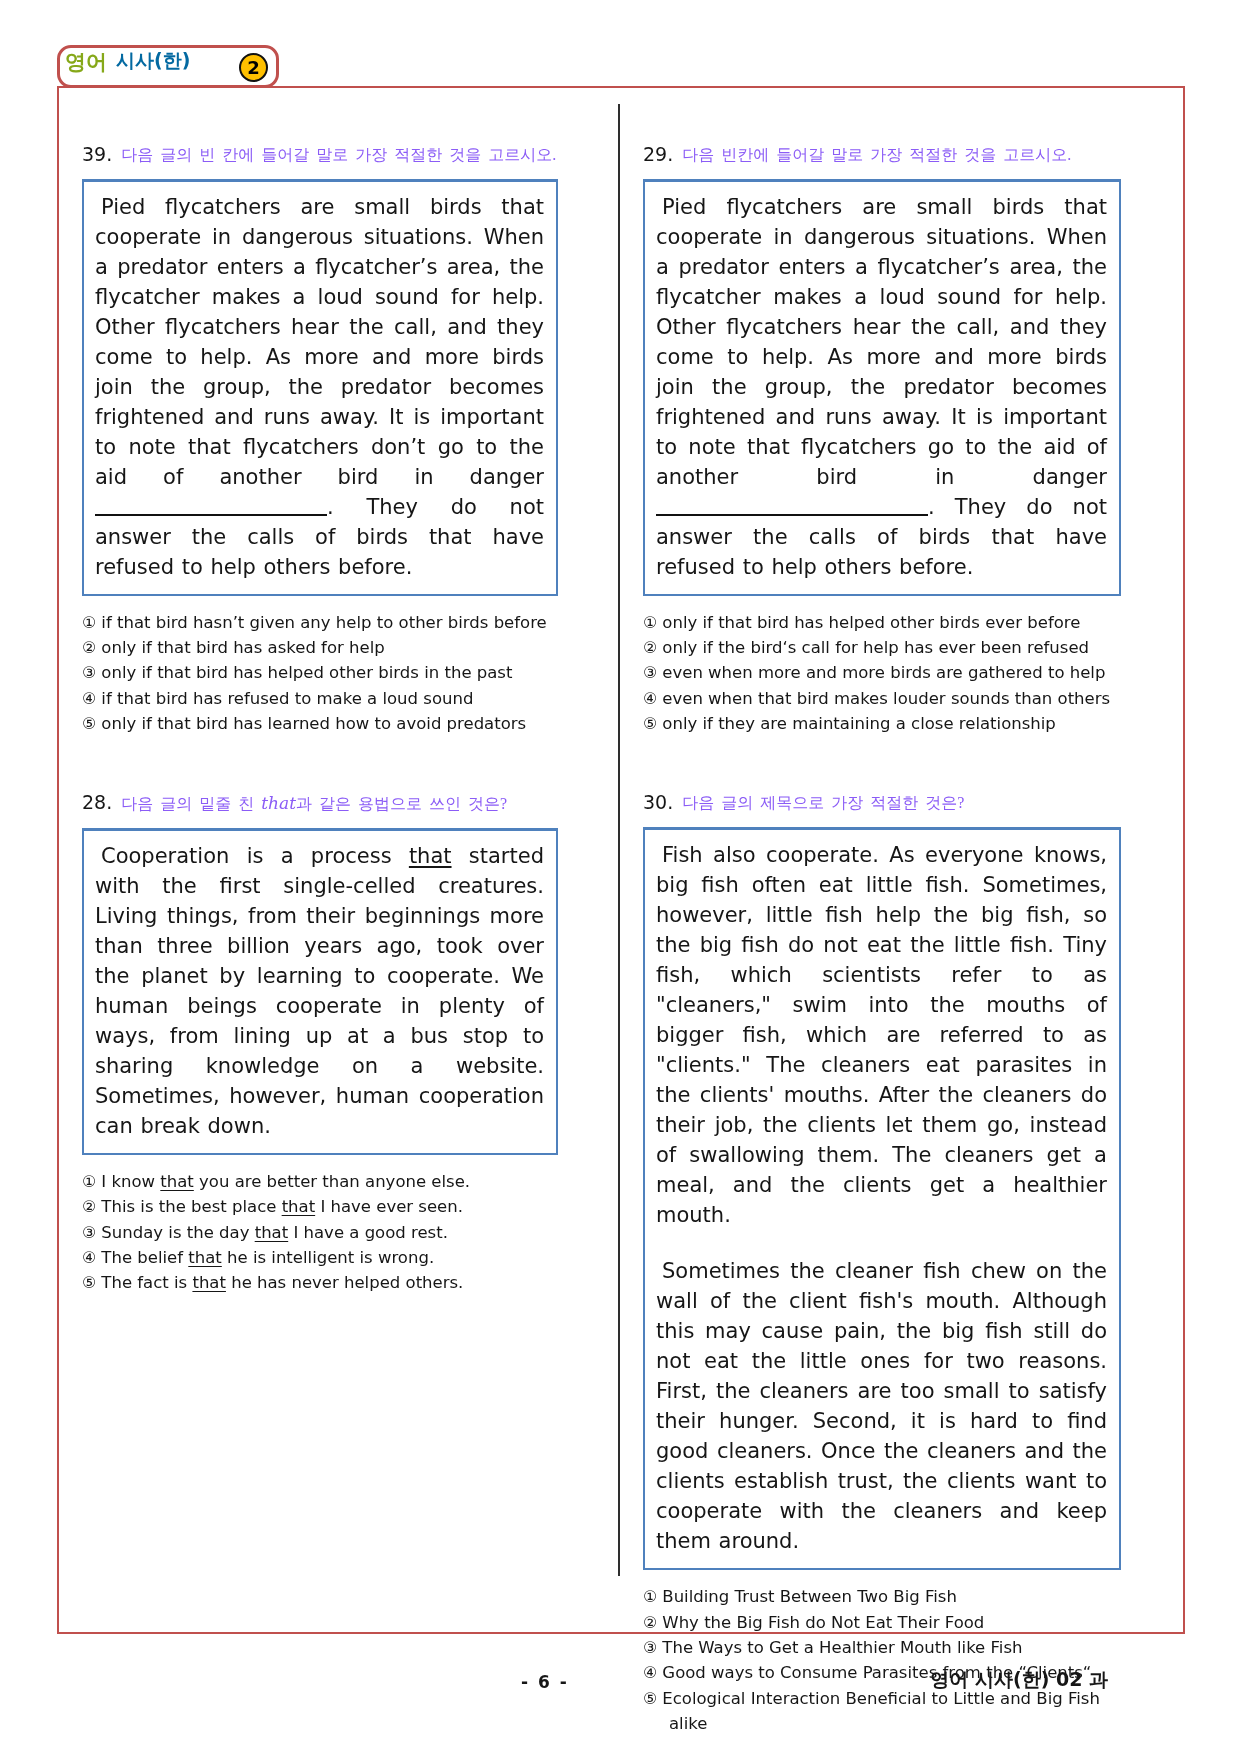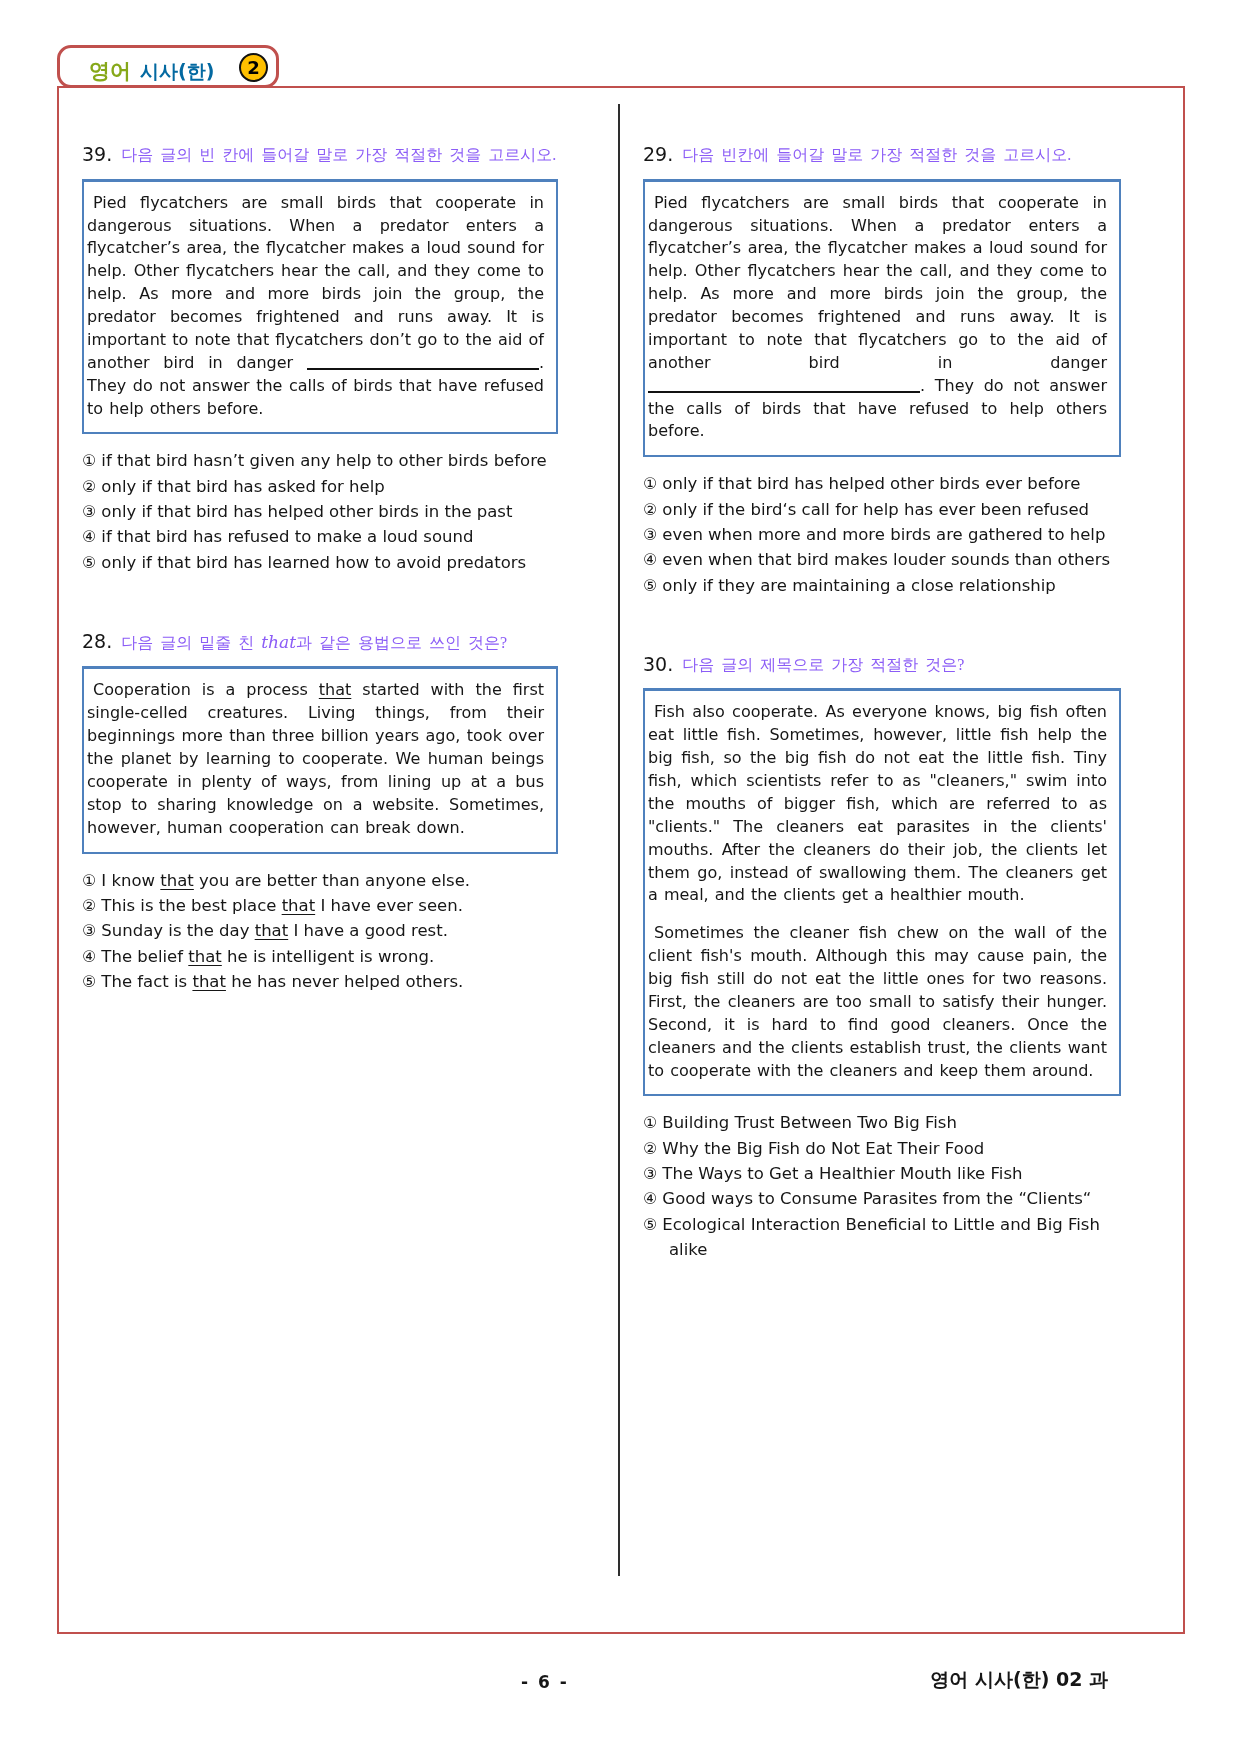--- a/index.html
+++ b/index.html
@@ -7,21 +7,21 @@
   body {
     width:1240px; height:1752px; position:relative;
     font-family:"DejaVu Sans","Liberation Sans",sans-serif;
     color:#161616;
   }
 
   
   .header-tab {
     position:absolute; left:57px; top:45px; width:222px; height:43px;
     background:#fff; border:3px solid #c0504d; border-radius:14px;
-    z-index:3; display:flex; align-items:flex-end; padding-left:29px;
+    z-index:3; display:flex; align-items:flex-start; padding-left:5px;
   }
   .subject { color:#86a819; font-weight:bold; font-size:21px; margin-right:9px; }
   .course  { color:#0369a1; font-weight:bold; font-size:19px; }
   .badge {
     position:absolute; left:179px; top:5px; width:29px; height:29px;
     border-radius:50%; background:#ffc000; border:2.5px solid #111;
     display:flex; align-items:center; justify-content:center;
     font-weight:bold; font-size:18px; color:#000;
   }
 
@@ -45,25 +45,25 @@
   .q-head { display:flex; align-items:flex-start; margin-bottom:11px; }
   .q-num  { font-size:19px; line-height:1.35; margin-right:9px; white-space:nowrap; }
   .q-prompt {
     font-family:"Liberation Serif","DejaVu Serif",serif;
     font-size:16px; line-height:1.5; padding-top:1px; word-spacing:3px; color:#8b5cf6;
   }
   .q-prompt .em { font-family:"DejaVu Serif",serif; font-style:italic; font-size:17px; }
 
   .passage {
     border:2px solid #4f81bd; border-top-width:3px;
-    padding:10px 12px 12px 3px; margin-bottom:13px;
-    text-align:justify; font-size:16px; line-height:1.43; word-spacing:1px;
+    padding:10px 12px 12px 11px; margin-bottom:13px;
+    text-align:justify; font-size:21px; line-height:1.43; word-spacing:1px;
   }
   .passage p { text-indent:6px; }
-  .passage p + p { margin-top:15px; }
+  .passage p + p { margin-top:26px; }
 
   .blank {
     display:inline-block; border-bottom:2px solid #111;
     height:13px; vertical-align:-2px;
   }
   .u { text-decoration:underline; text-underline-offset:3px; }
 
   .options { margin-top:14px; }
   .option {
     font-size:16.5px; line-height:1.52;

